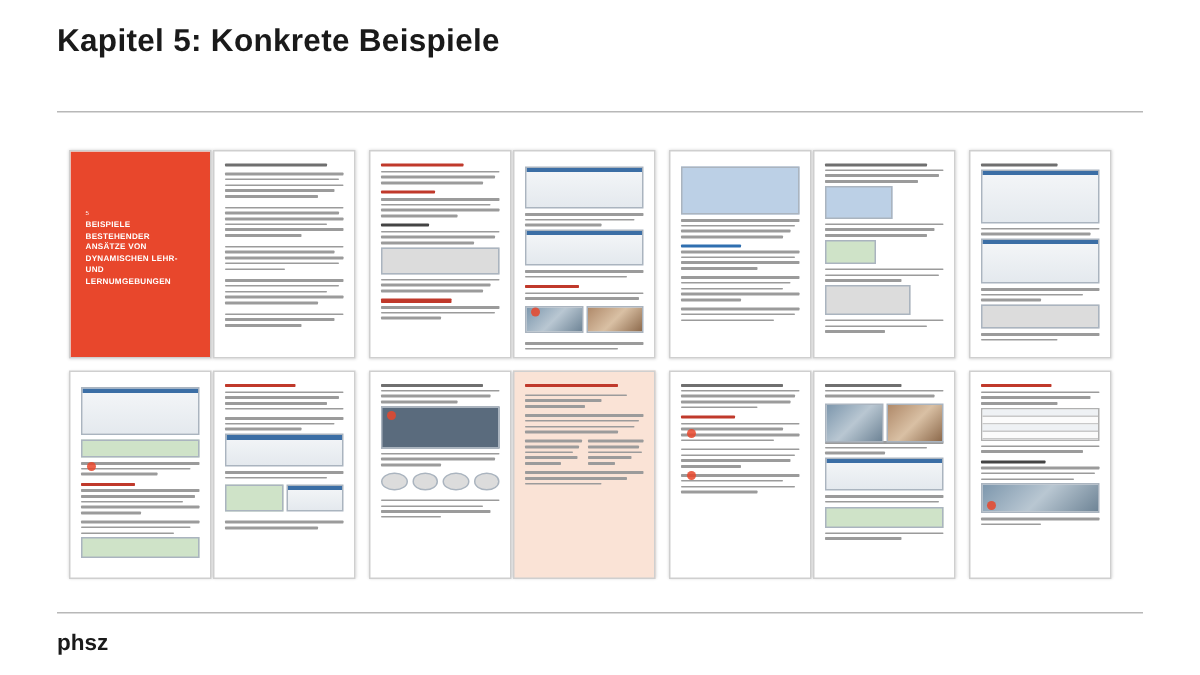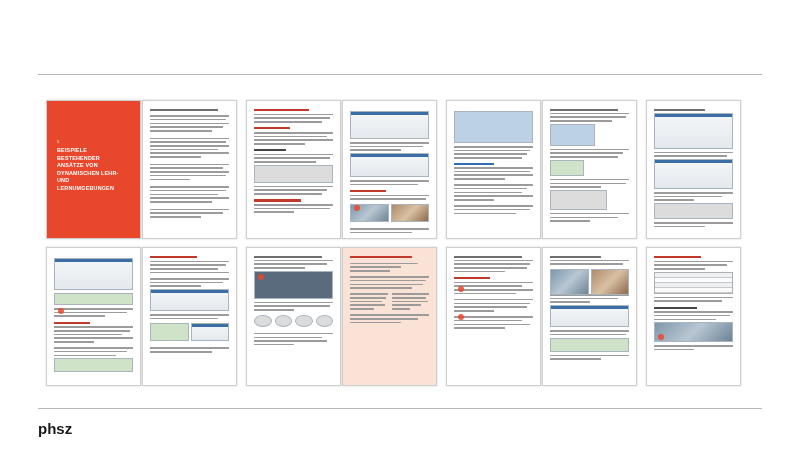--- a/index.html
+++ b/index.html
@@ -229,20 +229,21 @@
     border-bottom: 0.5px solid #c8c8c8;
     background: #fbfbfb;
   }
   .tablerow.alt { background: #eef1f4; }
 </style>
 </head>
 <body>
 
 <div class="slide">
 
+  <div class="title">Kapitel 5: Konkrete Beispiele</div>
   <div class="rule-top"></div>
 
   <div class="grid">
 
     <div class="row row-1">
 
       <div class="page shadow c0">
         <div class="cover">
           <div class="cover-num">5</div>
           <div class="cover-title">BEISPIELE BESTEHENDER ANSÄTZE VON DYNAMISCHEN LEHR- UND LERNUMGEBUNGEN</div>

